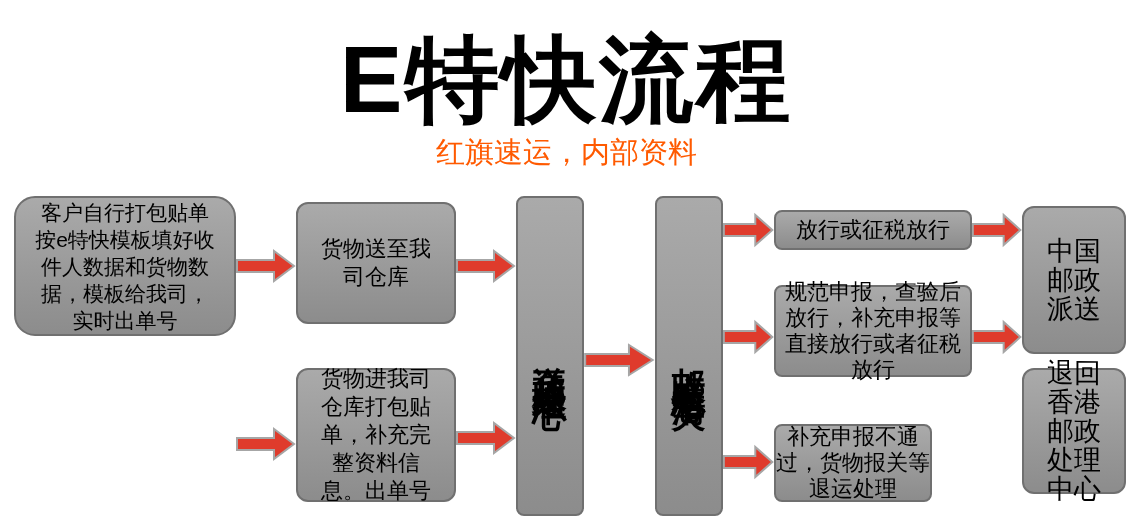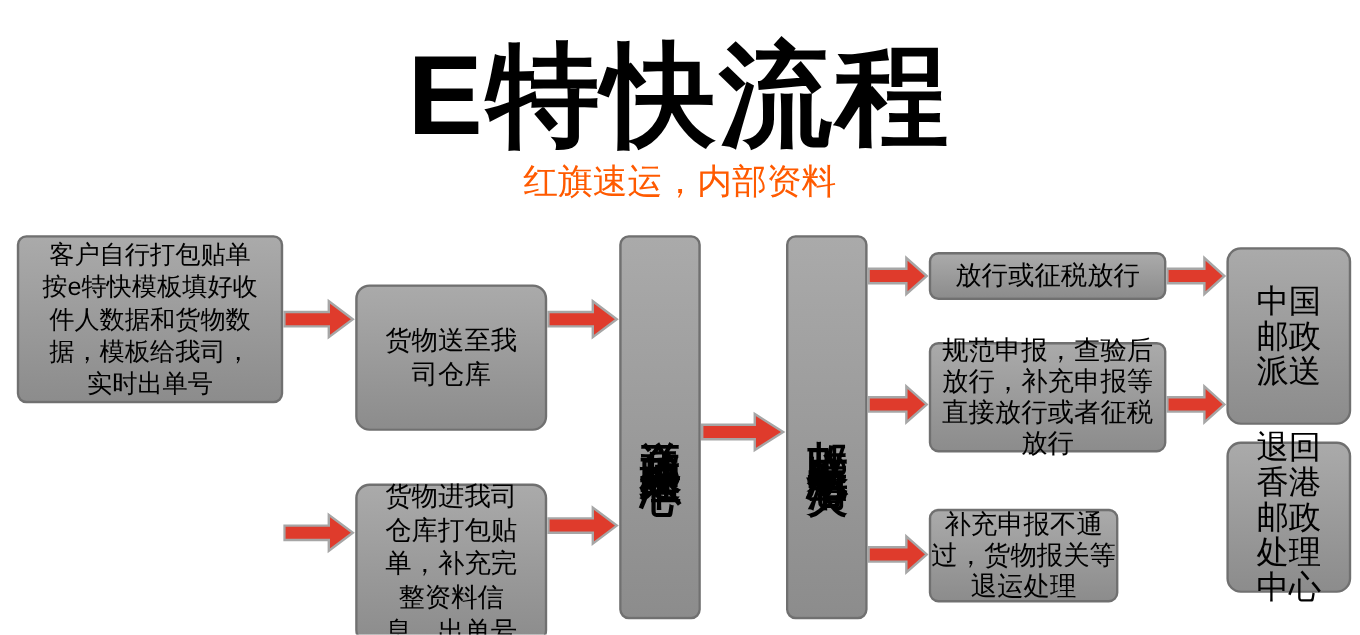--- a/index.html
+++ b/index.html
@@ -31,26 +31,26 @@
 
   .box {
     position:absolute;
     display:flex; align-items:center; justify-content:center;
     text-align:center;
     background:var(--box-fill,#9c9c9c);
     background-image:linear-gradient(180deg, rgba(255,255,255,.14), rgba(0,0,0,.10));
     border:2px solid var(--box-border,#707070);
     color:#000;
   }
-  .r-lg { border-radius:8px; }
+  .r-lg { border-radius:21px; }
   .r-md { border-radius:12px; }
   .r-sm { border-radius:8px; }
 
   .f-a { font-size:21px; line-height:27px; padding:0 16px; }
-  .f-b { font-size:22px; line-height:28px; padding:0 14px;margin-top:35px; }
+  .f-b { font-size:22px; line-height:28px; padding:0 14px; }
   .f-e { font-size:22px; line-height:26px; padding:0 0; }
   .f-f { font-size:27px; line-height:29px; padding:2px 12px; }
 
   .vert {
     writing-mode:vertical-rl;
     text-orientation:upright;
     font-size:34px;
     font-weight:600;
     letter-spacing:4px;
     line-height:1;

